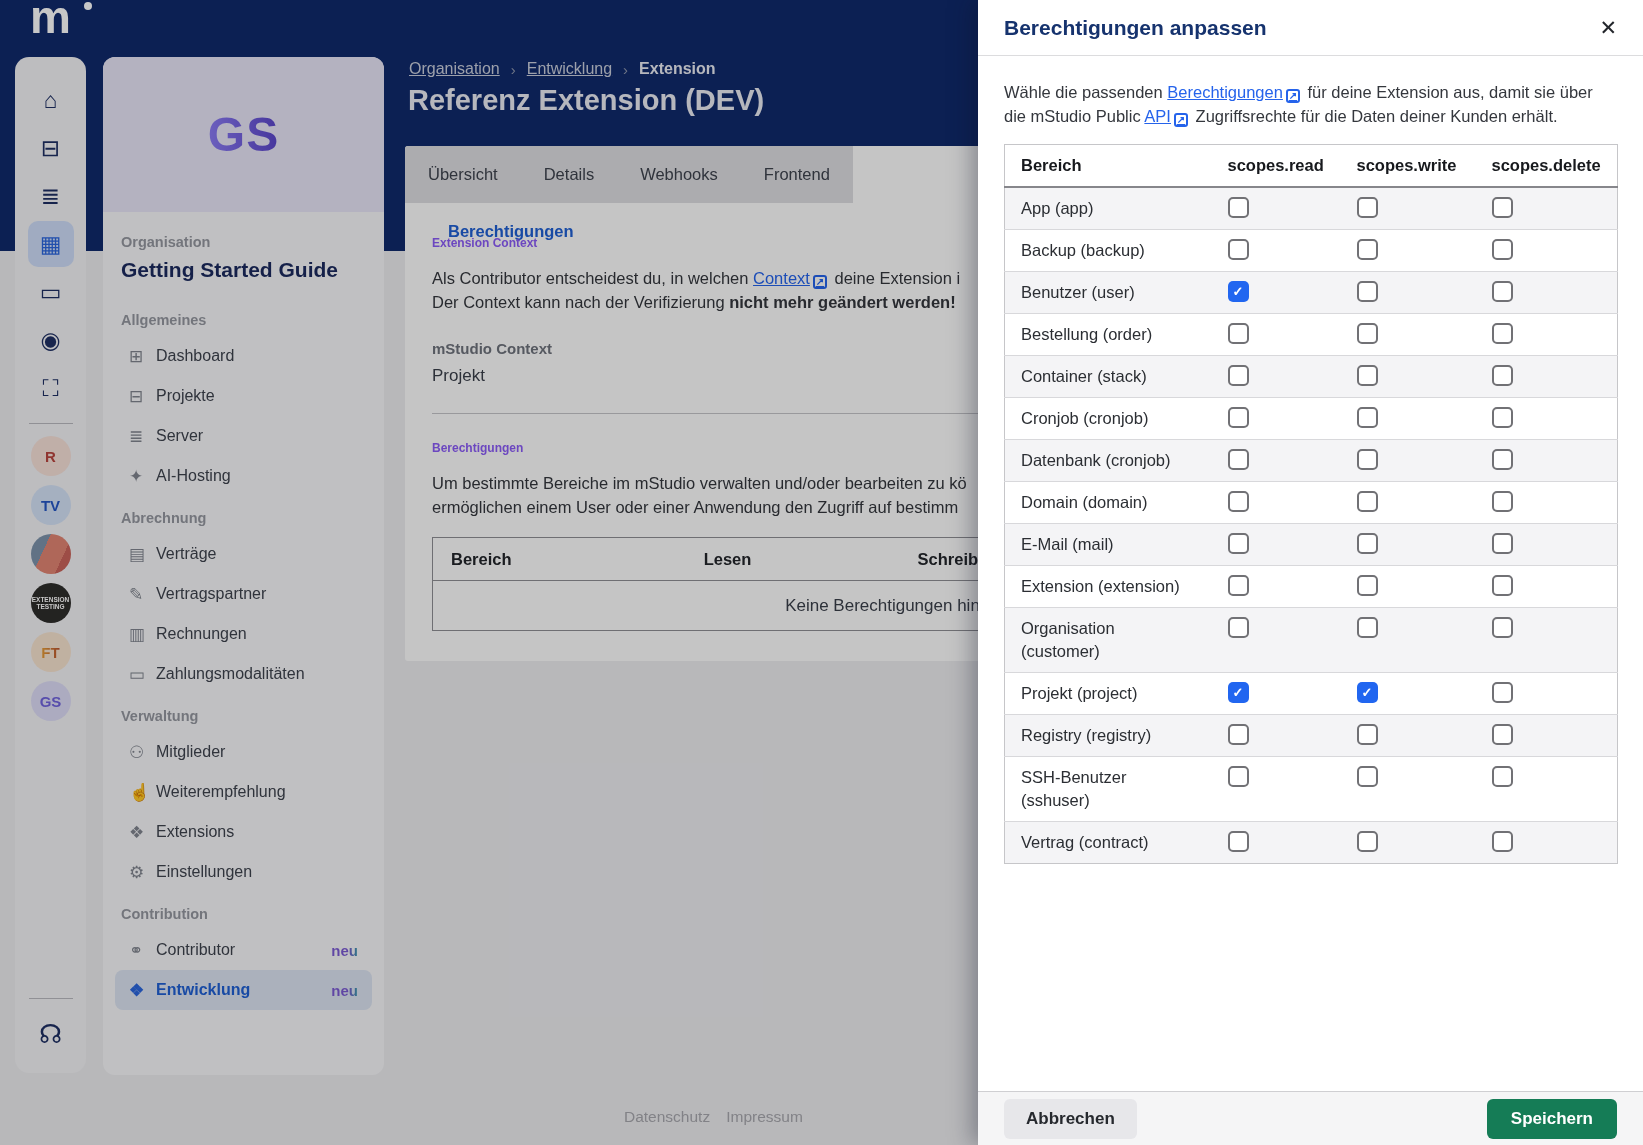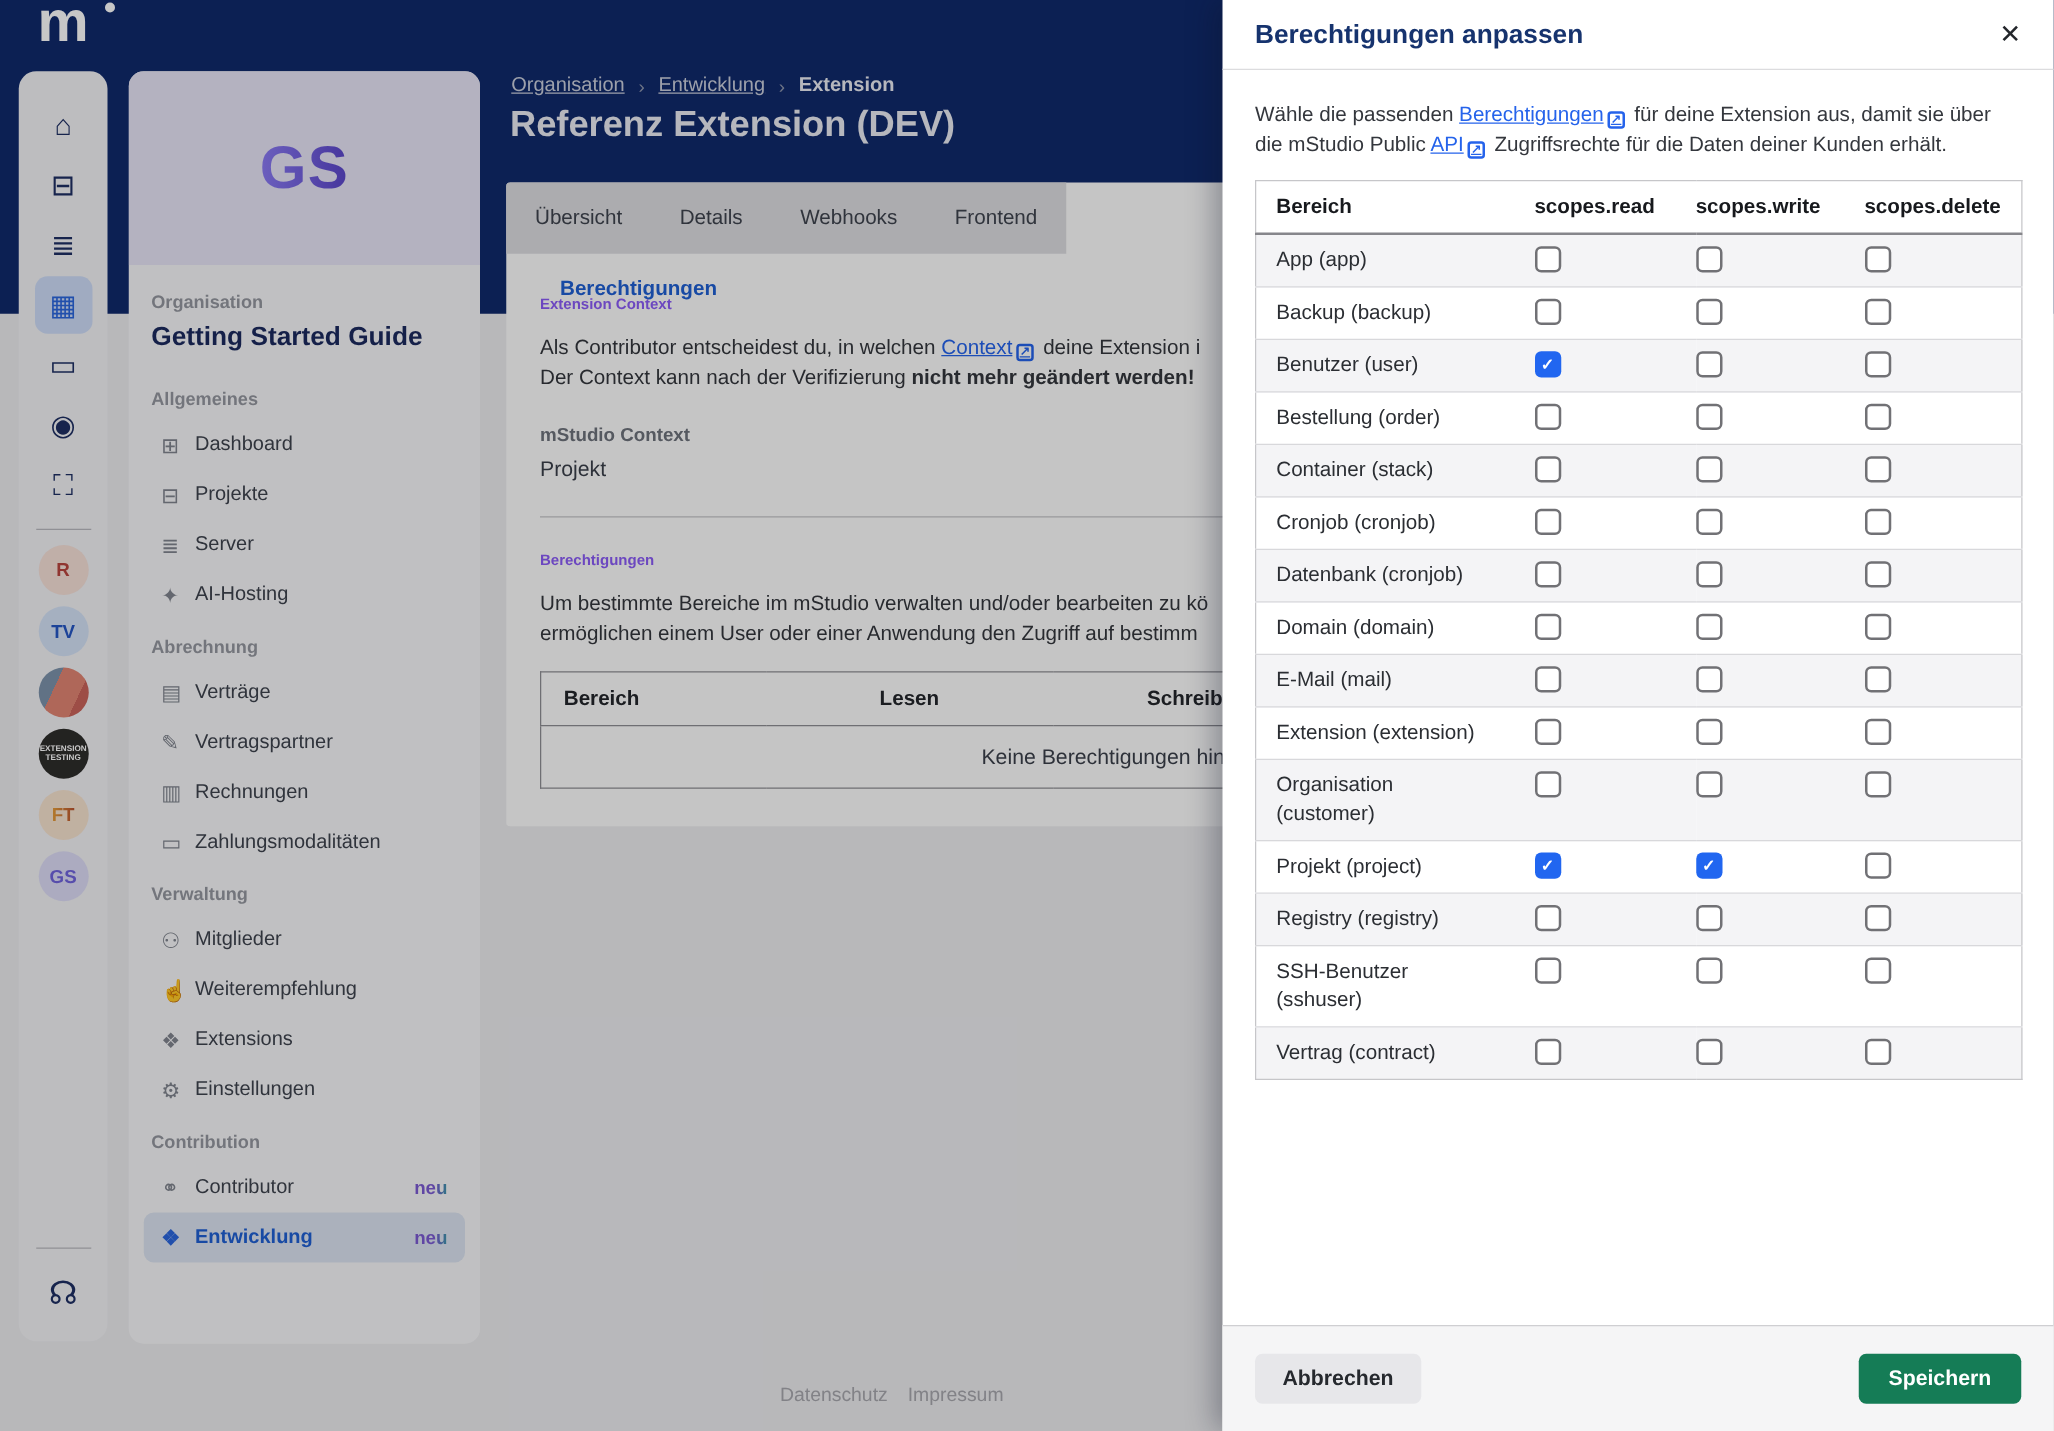--- a/index.html
+++ b/index.html
@@ -100,21 +100,21 @@
                 border:1px solid #c6c6c9; }
   .perm-table th { text-align:left; font-size:16.5px; font-weight:bold; color:#17191d;
                    padding:11px 4px 11px 0; border-bottom:2px solid #86868b; }
   .perm-table th.first, .perm-table td.first { padding-left:16px; }
   .perm-table td { font-size:16.5px; color:#2b2e33; padding:9px 4px 9px 0; line-height:23px;
                    border-top:1px solid #d8d8db; vertical-align:top; }
   .perm-table tr.striped td { background:#f4f4f6; }
   .cb { width:21px; height:21px; border:2px solid #717175; border-radius:5px; background:#fff; cursor:pointer; }
   .cb.checked { border:none; background:#2166f0; color:#fff; display:flex; align-items:center;
                 justify-content:center; font-size:13px; font-weight:bold; }
-  .modal-footer { position:absolute; left:0; right:0; bottom:0; height:85px; background:#f5f5f6;
+  .modal-footer { position:absolute; left:0; right:0; bottom:0; height:54px; background:#f5f5f6;
                   border-top:1px solid #cfcfd2; display:flex; align-items:center; justify-content:space-between;
                   padding:0 26px; }
   .btn { font-family:inherit; font-weight:bold; font-size:17px; border:none; border-radius:6px;
          padding:10px 22px; cursor:pointer; }
   .btn-cancel { background:#e7e7ea; color:#26292e; }
   .btn-save { background:#157c56; color:#fff; padding:10px 24px; }
 </style>
 </head>
 <body>
 

